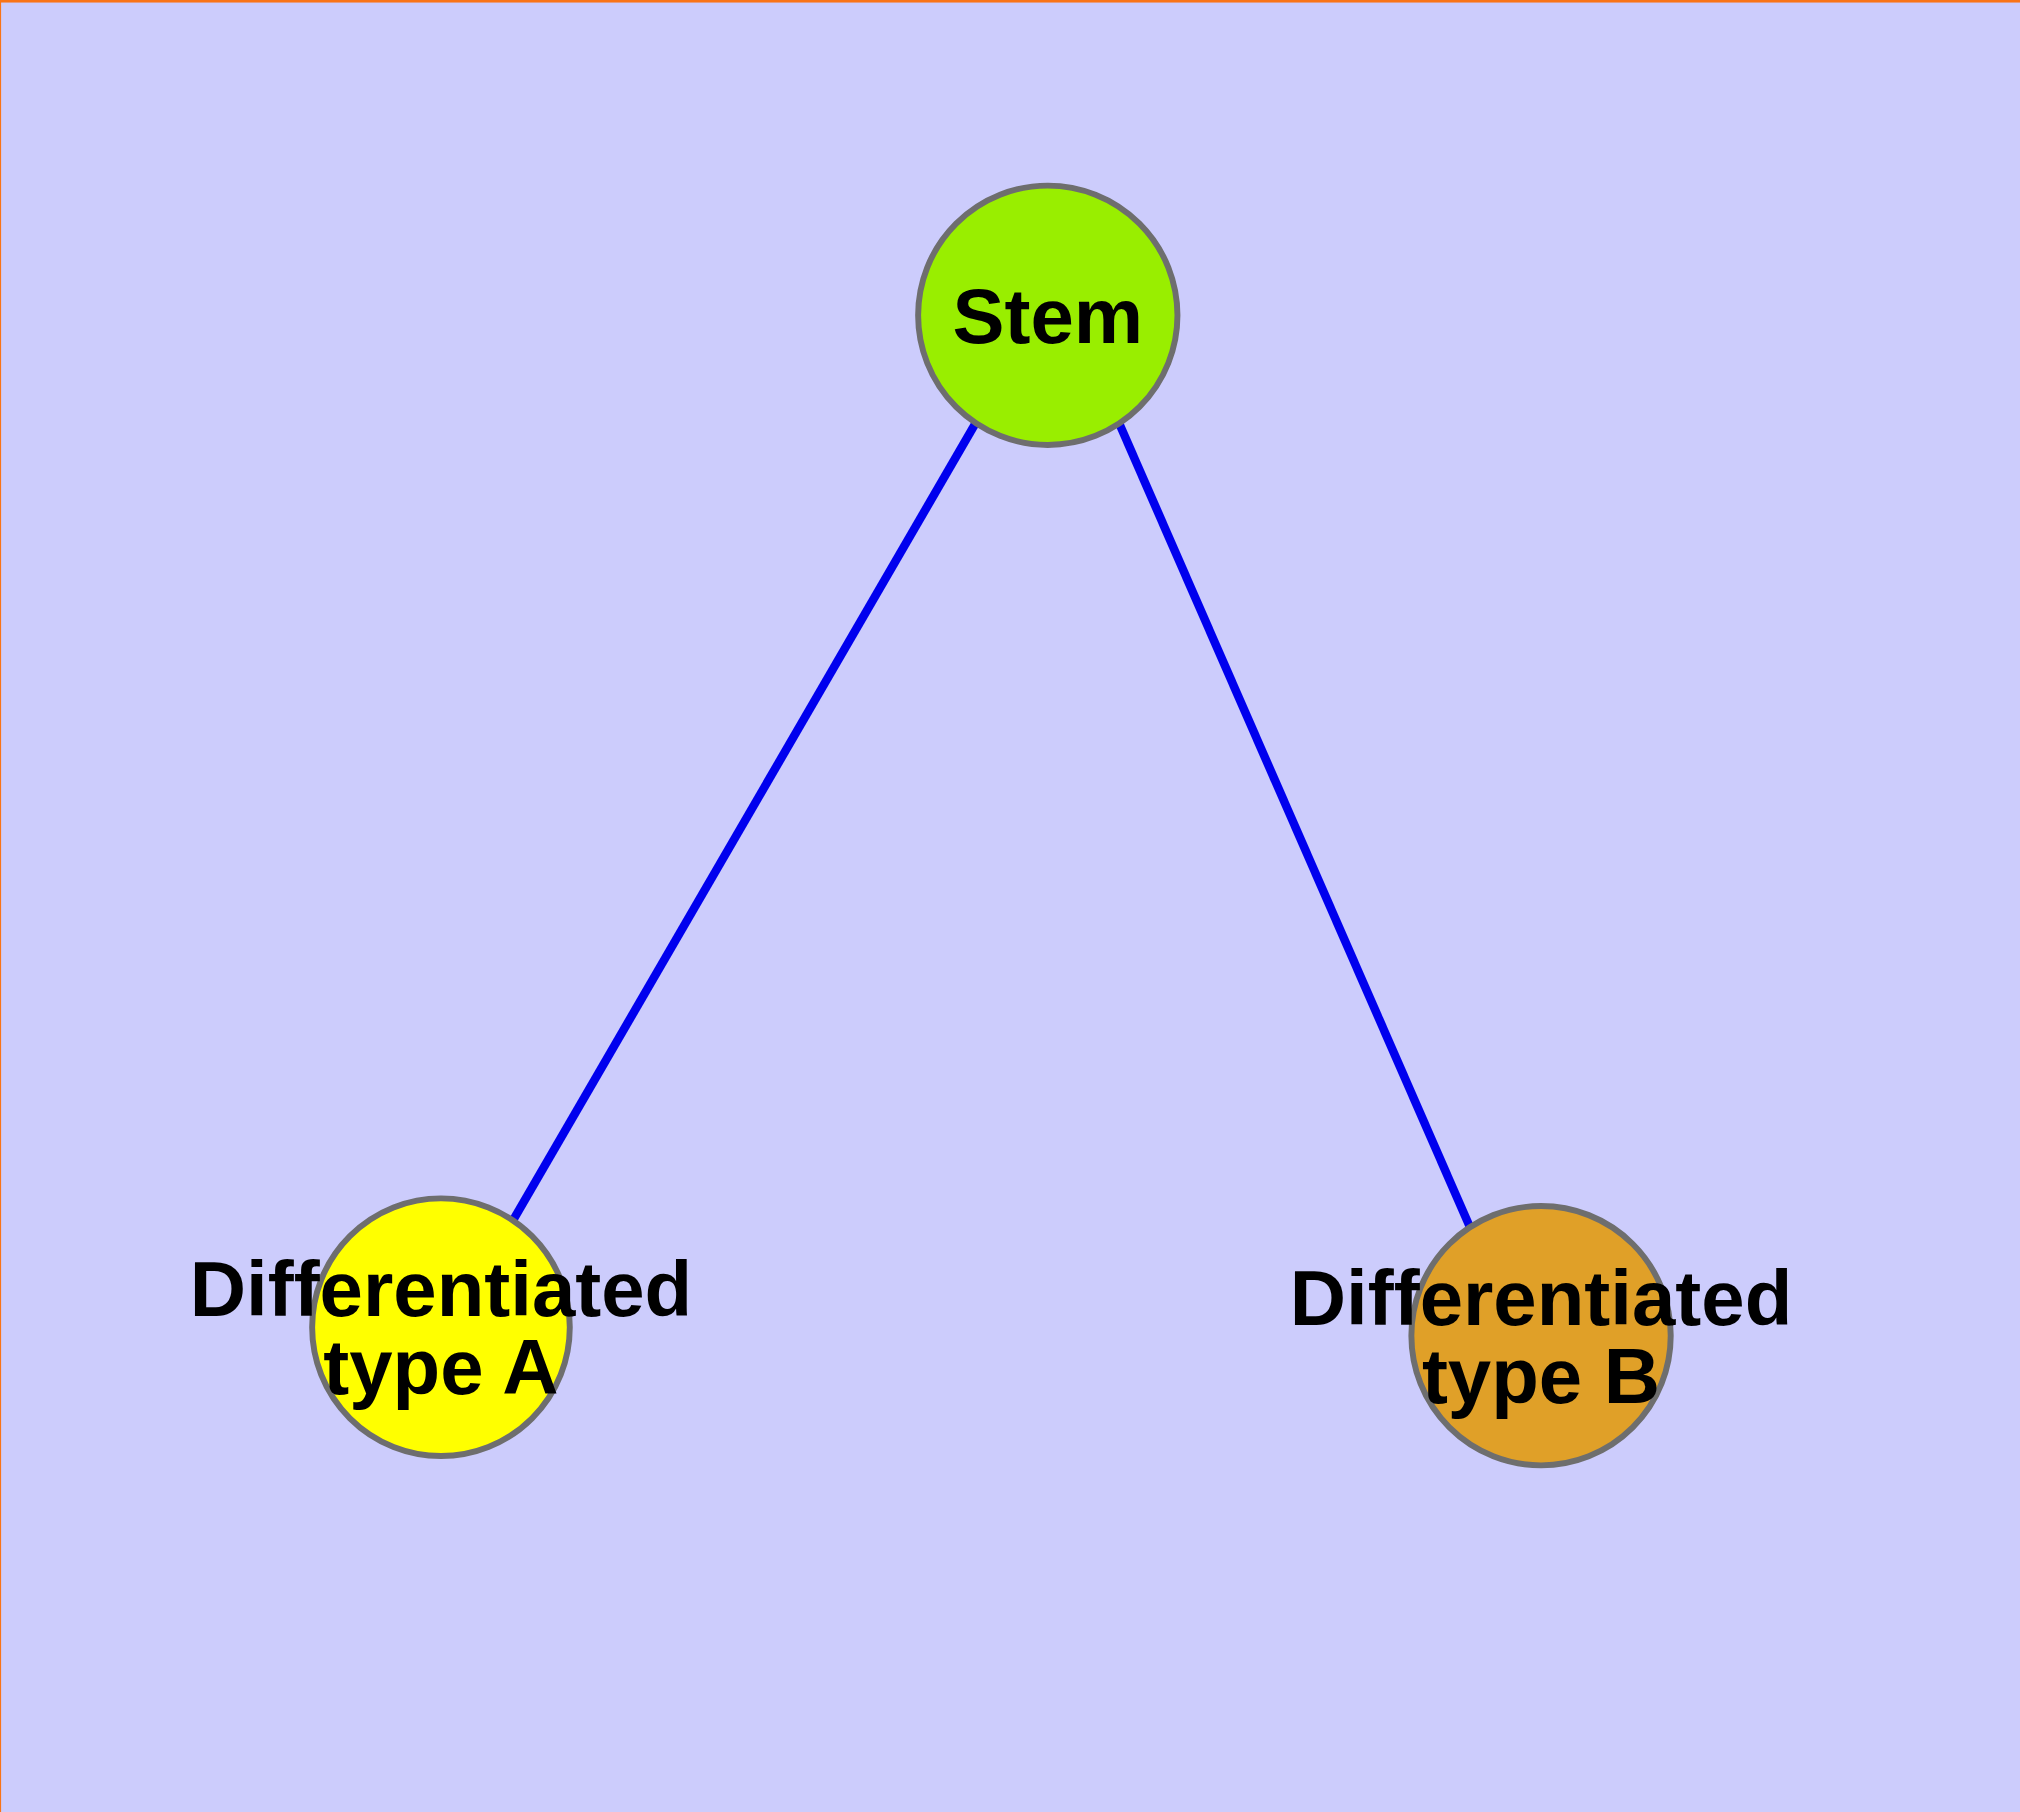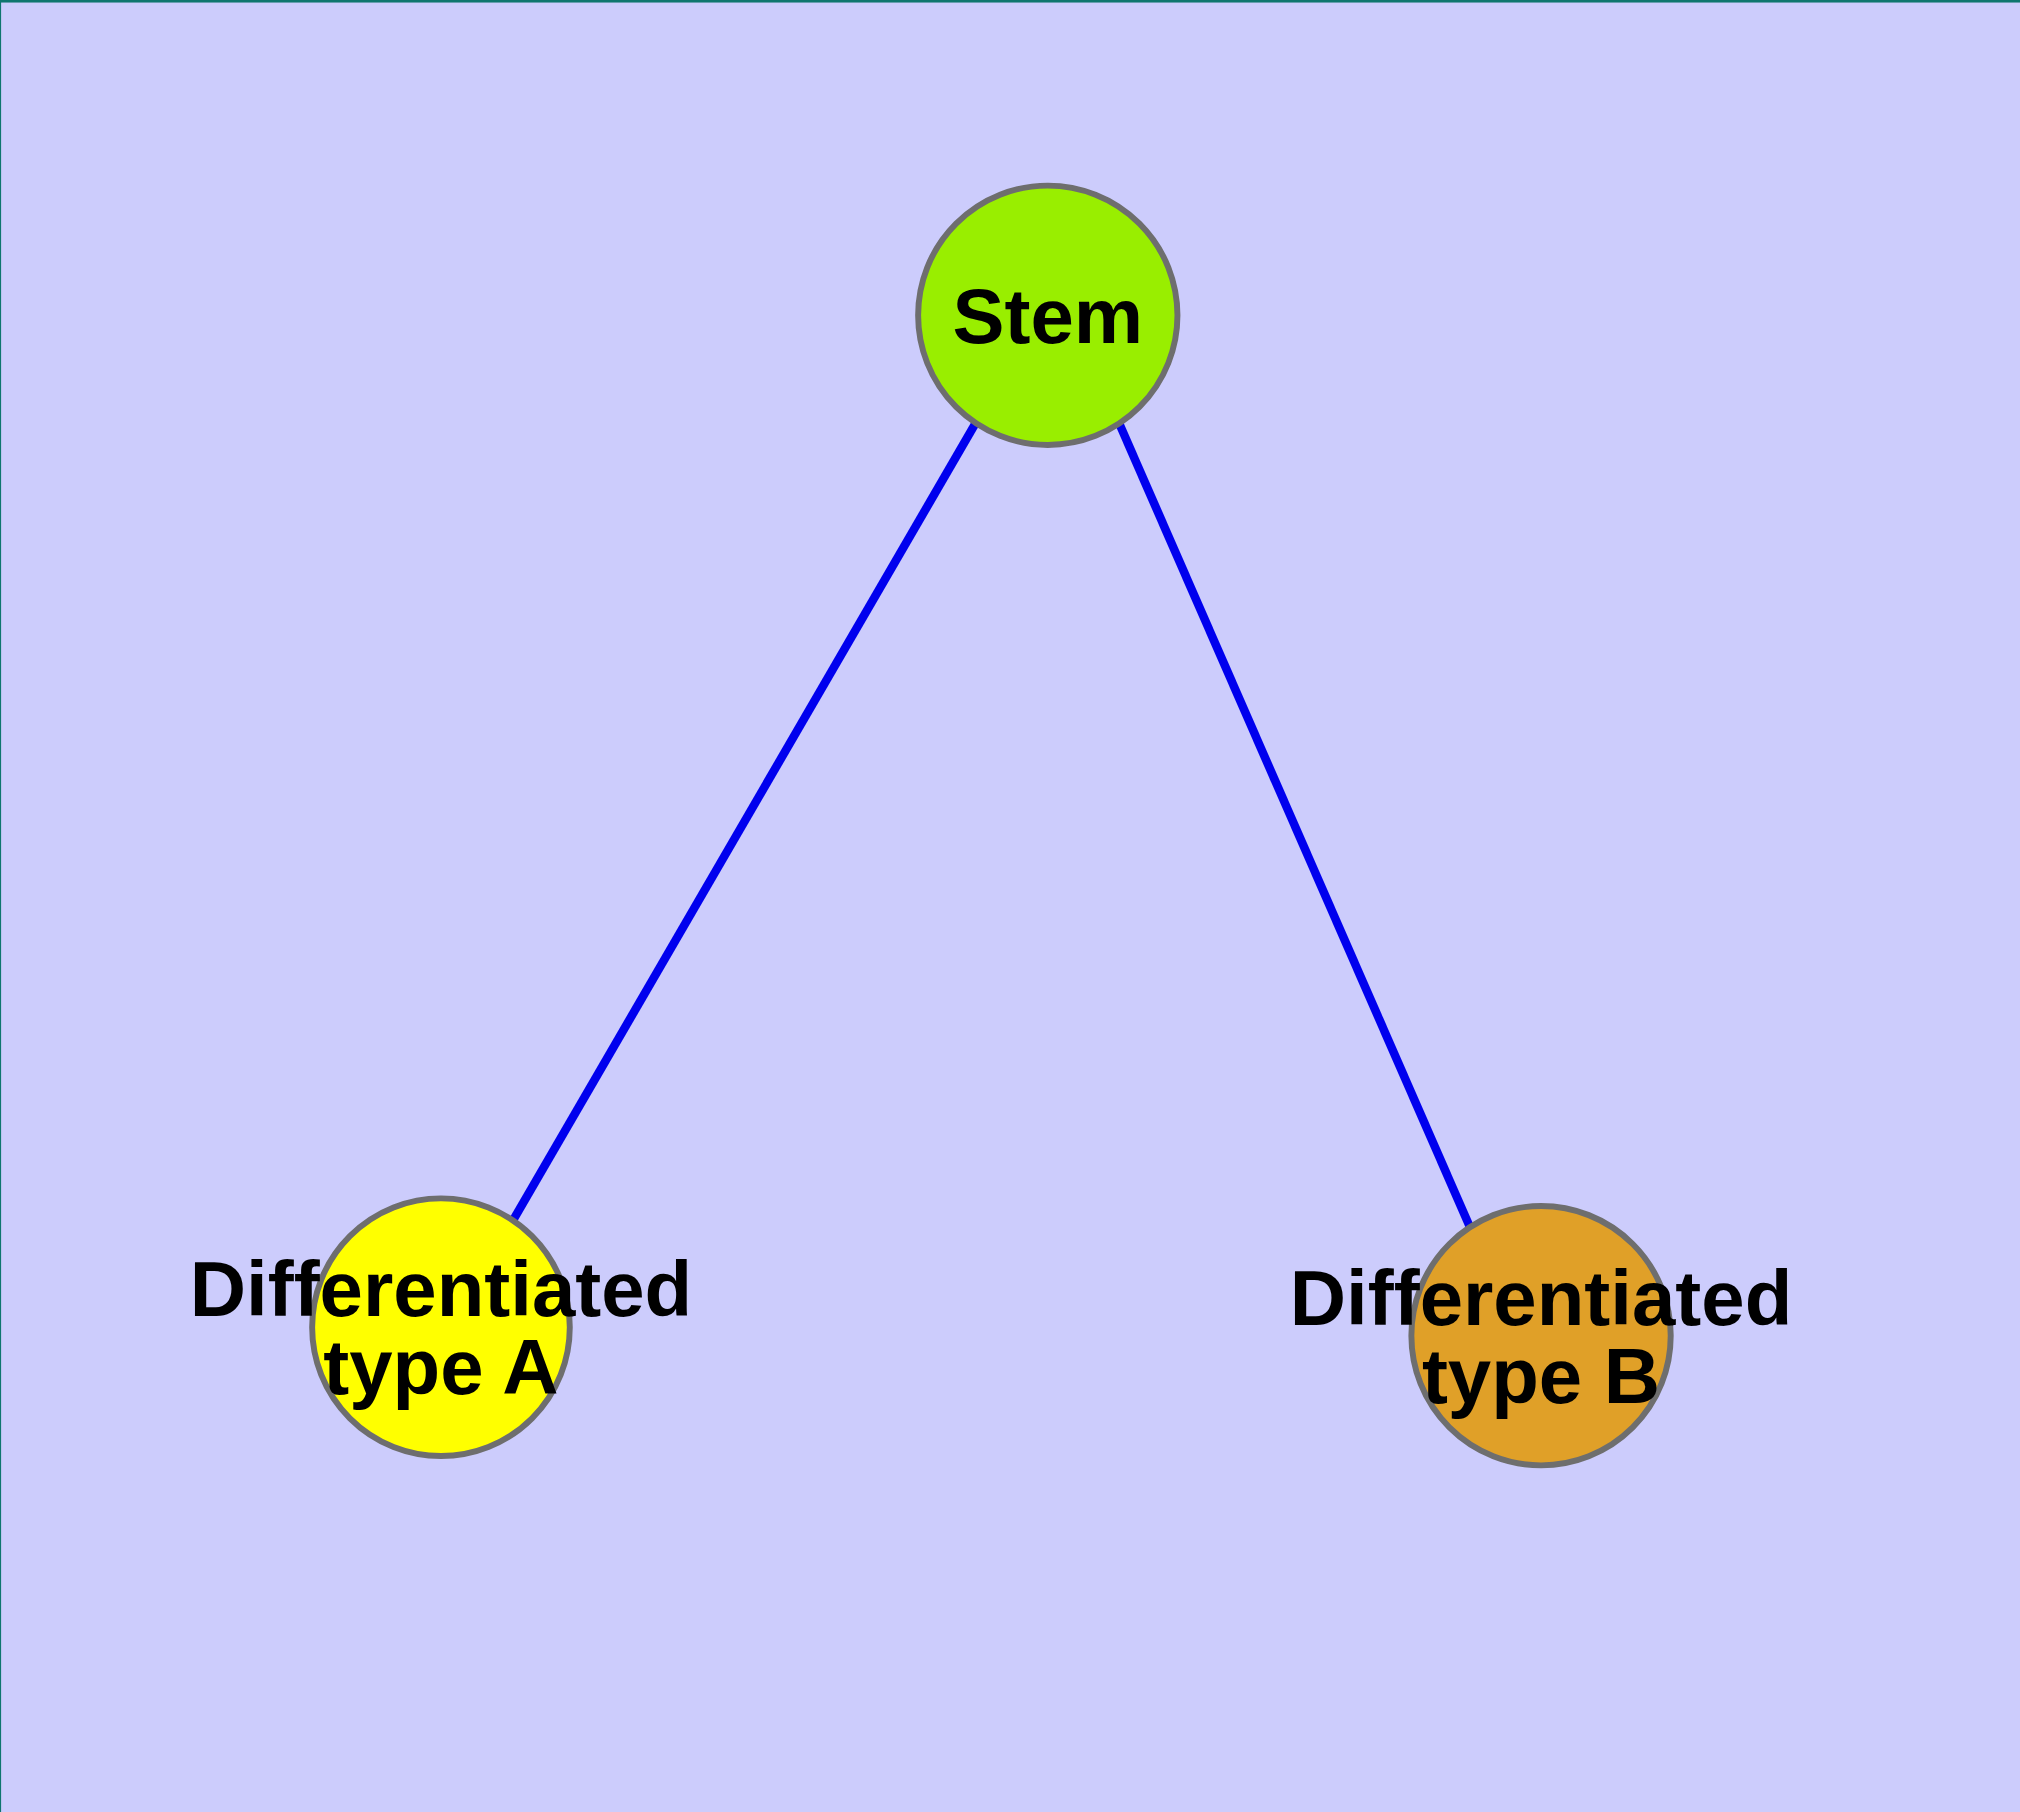--- a/index.html
+++ b/index.html
@@ -11,21 +11,21 @@
   body {
     width: 2021px;
     height: 1812px;
     overflow: hidden;
     font-family: "Liberation Sans", sans-serif;
   }
   #canvas {
     position: relative;
     width: 2021px;
     height: 1812px;
-    background: #0f766e;
+    background: #f97316;
   }
   #graph-svg {
     position: absolute;
     top: 0;
     left: 0;
     width: 2021px;
     height: 1812px;
     display: block;
   }
   .node-label-text,

